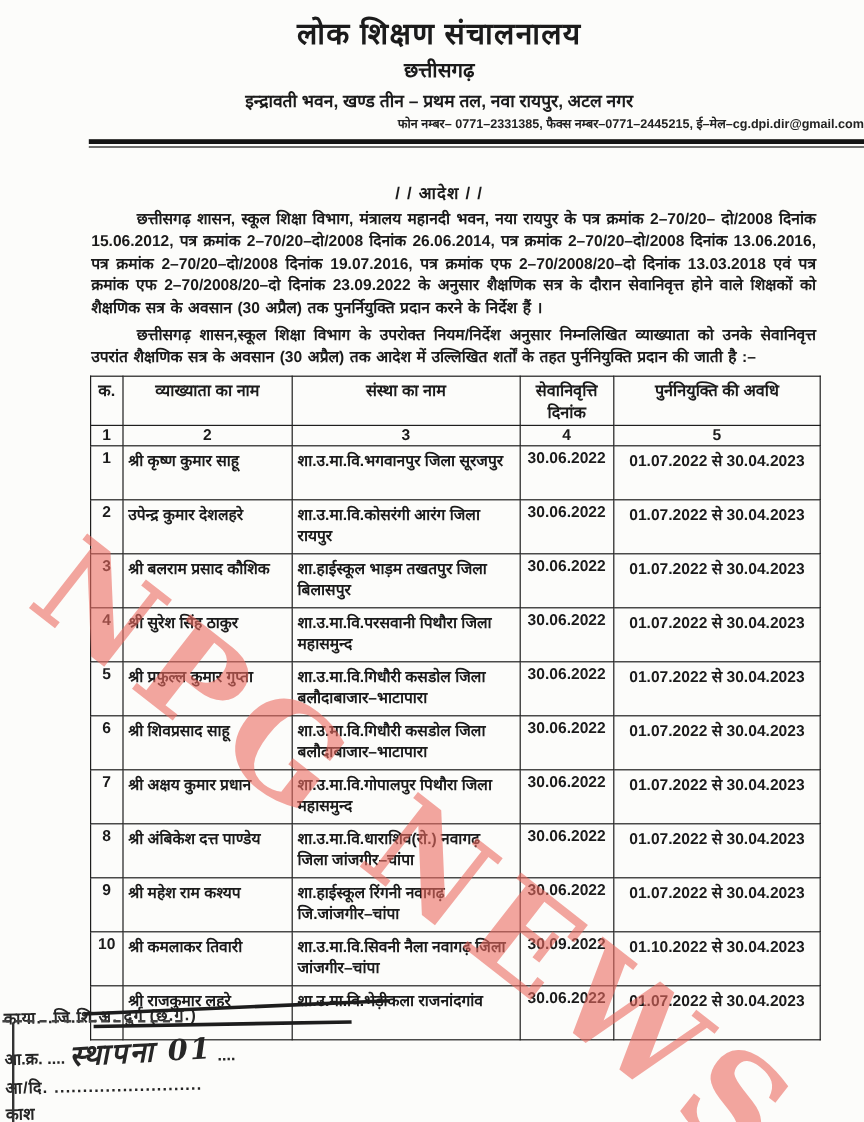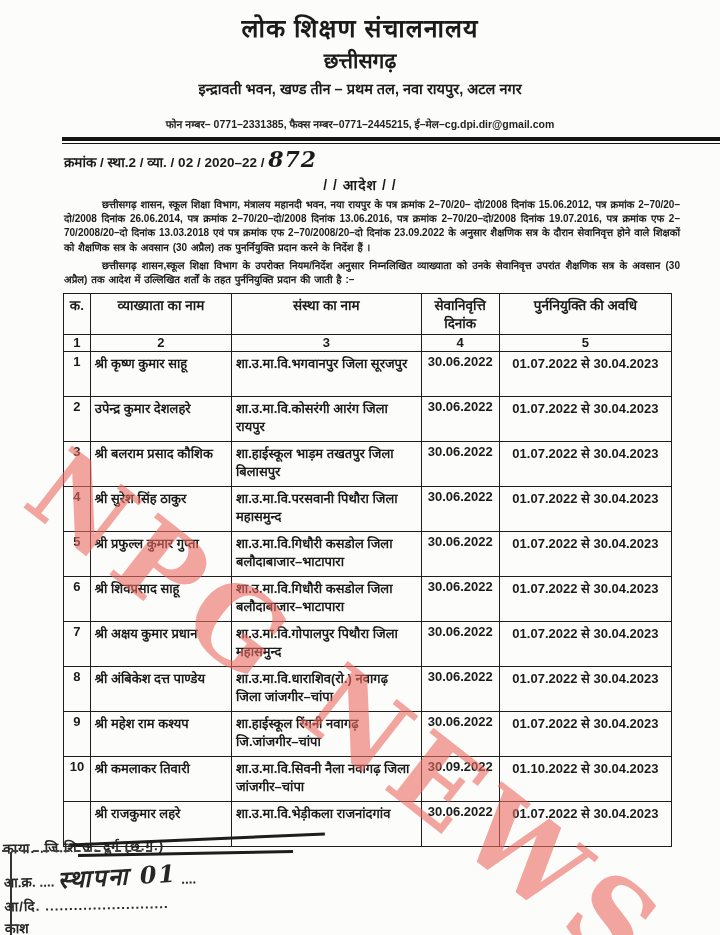--- a/index.html
+++ b/index.html
@@ -6,50 +6,51 @@
   html, body { background: #e8e8e6; }
   .page {
     position: relative;
     width: 720px;
     height: 935px;
     margin: 0 auto;
     background: #fcfcfa;
     color: #1b1b1b;
     font-family: "Liberation Sans", sans-serif;
     overflow: hidden;
+    padding-left: 12px;
   }
   
   .letterhead { text-align: center; padding-top: 10px; }
   .org-title   { font-size: 25px; font-weight: bold; letter-spacing: 1px; }
-  .org-state   { font-size: 21px; font-weight: bold; margin-top: 2px; }
+  .org-state   { font-size: 17px; font-weight: bold; margin-top: 2px; }
   .org-address { font-size: 14.5px; font-weight: bold; margin-top: 4px; }
-  .org-contact { font-size: 10.5px; font-weight: bold; margin-top: 19px; color: #222; }
+  .org-contact { font-size: 10.5px; font-weight: bold; margin-top: 3px; color: #222; text-align: right; }
   .rule {
     margin: 6px 0 0 62px;
     height: 7px;
     border-top: 4px solid #141414;
     border-bottom: 1.5px solid #141414;
   }
   
   .refline {
     display: flex; justify-content: space-between; align-items: flex-end;
     margin: 8px 24px 0 64px;
     font-size: 13.5px; font-weight: bold;
   }
   .hand {
     font-family: "DejaVu Serif", serif;
     font-style: italic; font-weight: bold;
   }
   .hand-num  { font-size: 22px; line-height: 14px; letter-spacing: 1px; }
   .hand-date { font-size: 18px; line-height: 13px; }
-  .order-heading { text-align: center; font-size: 14px; font-weight: bold; margin-top: 4px; letter-spacing: 1px; }
+  .order-heading { text-align: center; font-size: 14px; font-weight: bold; margin-top: 20px; letter-spacing: 1px; }
   
   .para {
     margin: 4px 40px 0 64px;
-    font-size: 10px; font-weight: 600;
+    font-size: 13px; font-weight: 600;
     text-align: justify; line-height: 1.42;
     text-indent: 38px;
     word-spacing: 1px;
   }
   
   table.order-table {
     margin: 6px 0 0 63px;
     width: 609px;
     border-collapse: collapse;
     font-size: 13px; font-weight: 600;
@@ -124,24 +125,20 @@
 
   <div class="letterhead">
     <div class="org-title">लोक शिक्षण संचालनालय</div>
     <div class="org-state">छत्तीसगढ़</div>
     <div class="org-address">इन्द्रावती भवन, खण्ड तीन – प्रथम तल, नवा रायपुर, अटल नगर</div>
     <div class="org-contact">फोन नम्बर– 0771–2331385, फैक्स नम्बर–0771–2445215, ई–मेल–cg.dpi.dir@gmail.com</div>
   </div>
   <div class="rule"></div>
 
   <div class="refline">
-    <div>
-      <span>क्रमांक / स्था.2 / व्या. / 02 / 2020–22 /</span>
-      <span class="hand hand-num">872</span>
-    </div>
   </div>
 
   <div class="order-heading">/ / आदेश / /</div>
 
   <p class="para">छत्तीसगढ़ शासन, स्कूल शिक्षा विभाग, मंत्रालय महानदी भवन, नया रायपुर के पत्र क्रमांक 2–70/20– दो/2008 दिनांक 15.06.2012, पत्र क्रमांक 2–70/20–दो/2008 दिनांक 26.06.2014, पत्र क्रमांक 2–70/20–दो/2008 दिनांक 13.06.2016, पत्र क्रमांक 2–70/20–दो/2008 दिनांक 19.07.2016, पत्र क्रमांक एफ 2–70/2008/20–दो दिनांक 13.03.2018 एवं पत्र क्रमांक एफ 2–70/2008/20–दो दिनांक 23.09.2022 के अनुसार शैक्षणिक सत्र के दौरान सेवानिवृत्त होने वाले शिक्षकों को शैक्षणिक सत्र के अवसान (30 अप्रैल) तक पुनर्नियुक्ति प्रदान करने के निर्देश हैं ।</p>
   <p class="para">छत्तीसगढ़ शासन,स्कूल शिक्षा विभाग के उपरोक्त नियम/निर्देश अनुसार निम्नलिखित व्याख्याता को उनके सेवानिवृत्त उपरांत शैक्षणिक सत्र के अवसान (30 अप्रैल) तक आदेश में उल्लिखित शर्तों के तहत पुर्ननियुक्ति प्रदान की जाती है :–</p>
 
   <table class="order-table">
     <thead>
       <tr>

